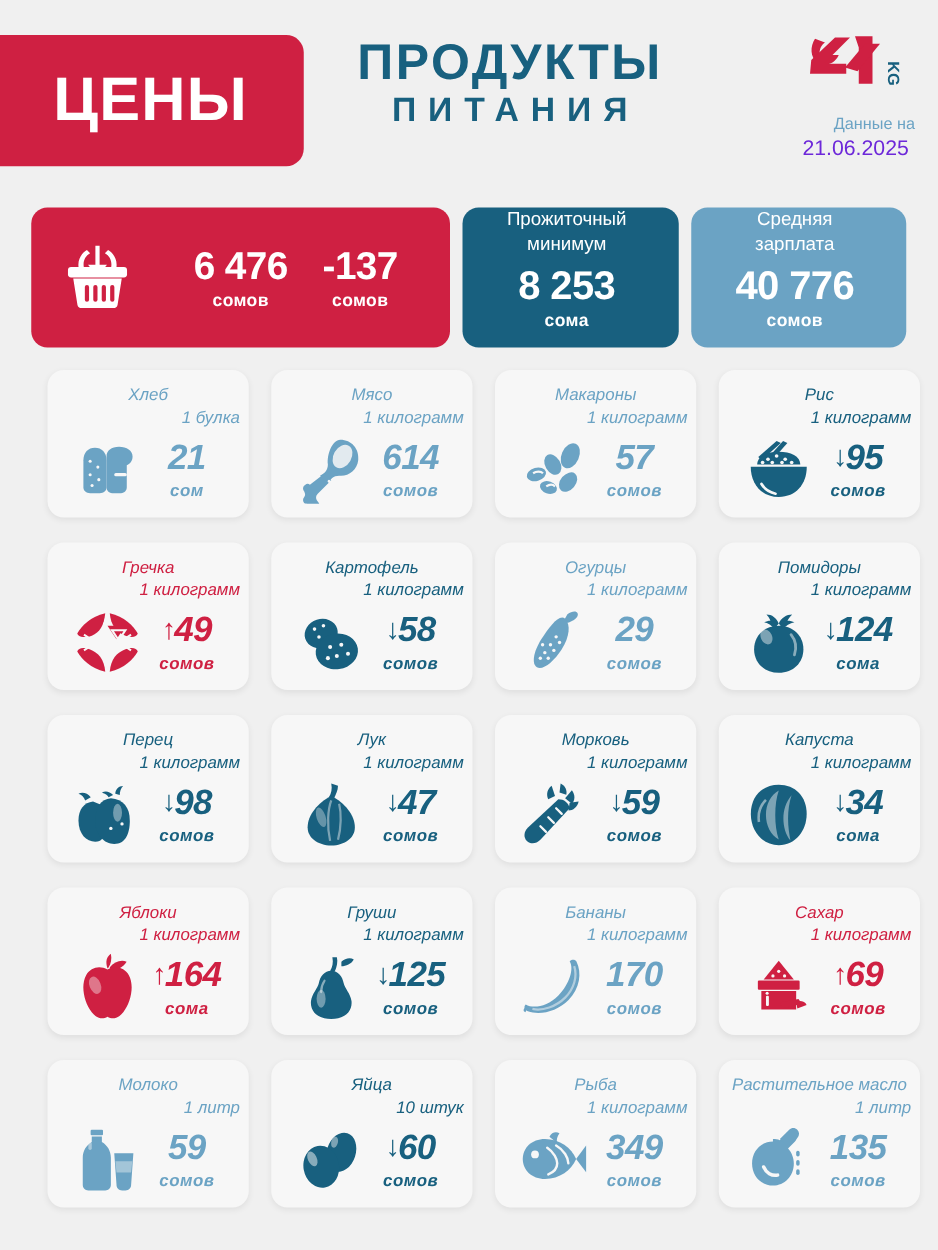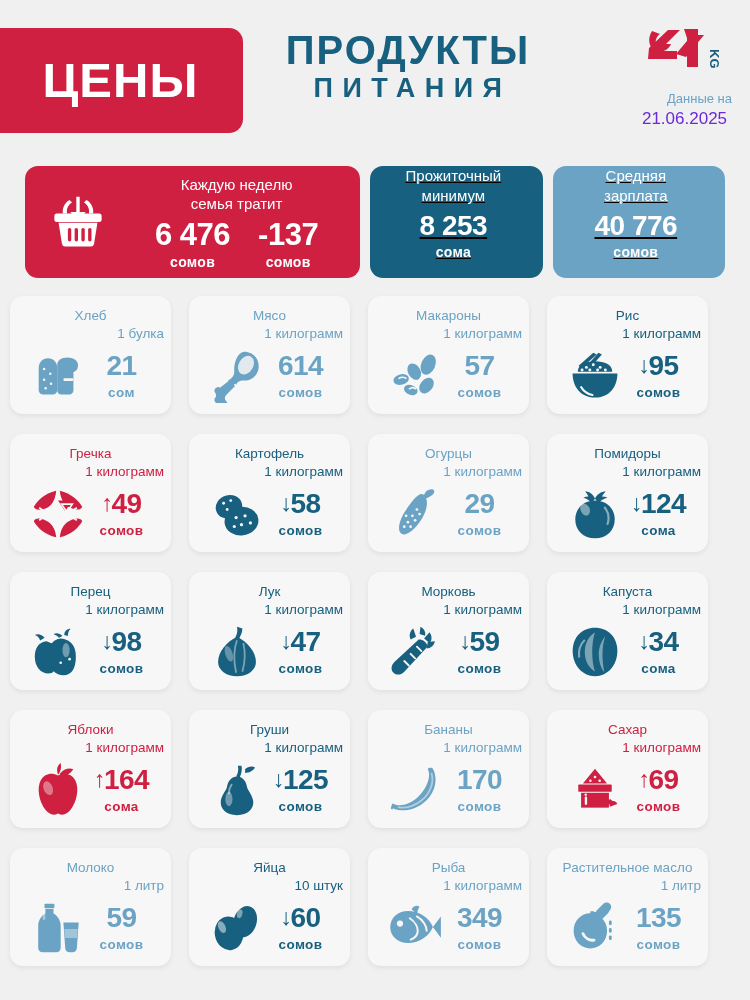--- a/index.html
+++ b/index.html
@@ -91,44 +91,45 @@
     display:flex; gap:10px;
   }
   .sum-card{
     border-radius:13px;
     display:flex;
     align-items:center;
     position:relative;
     box-sizing:border-box;
   }
   .sum-card.wide{width:340px;padding-left:12px;}
-  .sum-card.narrow{width:175px;flex-direction:column;justify-content:center;text-decoration:underline;}
+  .sum-card.narrow{width:175px;flex-direction:column;justify-content:center;}
   .sum-red{background:#cf2042;}
   .sum-navy{background:#18607f;}
   .sum-blue{background:#6ba3c4;}
   .basket-icon{width:82px;flex:0 0 82px;display:flex;align-items:center;justify-content:center;}
   .sum-body{flex:1;text-align:center;padding-right:6px;}
   .sum-caption{
     color:#fff;font-size:15px;line-height:1.3;margin-bottom:5px;
   }
   .sum-nums{display:flex;justify-content:center;gap:28px;}
   .sum-num-col{text-align:center;}
   .sum-value{color:#fff;font-size:31px;font-weight:bold;line-height:1;letter-spacing:-0.5px;}
   .sum-unit{color:#fff;font-size:14px;font-weight:bold;margin-top:4px;letter-spacing:0.3px;}
   .sum-card.narrow .sum-caption{margin-bottom:7px;}
-  .sum-card.narrow .sum-value{font-size:28px;}
+  .sum-card.narrow .sum-value{font-size:32px;}
 
   
   .grid{
     position:absolute;
-    left:10px; top:296px;
+    left:38px; top:296px;
     width:700px;
     display:grid;
     grid-template-columns:repeat(4,161px);
     gap:20px 18px;
+    font-style:italic;
   }
   .pcard{
     width:161px;height:118px;
     background:#f7f7f7;
     border-radius:13px;
     box-shadow:0 2px 5px rgba(0,0,0,0.07);
     box-sizing:border-box;
     padding:11px 7px 7px 7px;
     display:flex;flex-direction:column;
     position:relative;
@@ -217,21 +218,20 @@
           <path d="M9 33h46l-4 25a4 4 0 0 1-4 3H17a4 4 0 0 1-4-3z"></path>
           <g fill="#cf2042">
             <rect x="20" y="39" width="4" height="16" rx="2"></rect>
             <rect x="28" y="39" width="4" height="16" rx="2"></rect>
             <rect x="36" y="39" width="4" height="16" rx="2"></rect>
             <rect x="44" y="39" width="4" height="16" rx="2"></rect>
           </g>
         </svg>
       </div>
       <div class="sum-body">
-        <div class="sum-caption">Каждую неделю<br>семья тратит</div>
         <div class="sum-nums">
           <div class="sum-num-col">
             <div class="sum-value">6 476</div>
             <div class="sum-unit">сомов</div>
           </div>
           <div class="sum-num-col">
             <div class="sum-value">-137</div>
             <div class="sum-unit">сомов</div>
           </div>
         </div>

